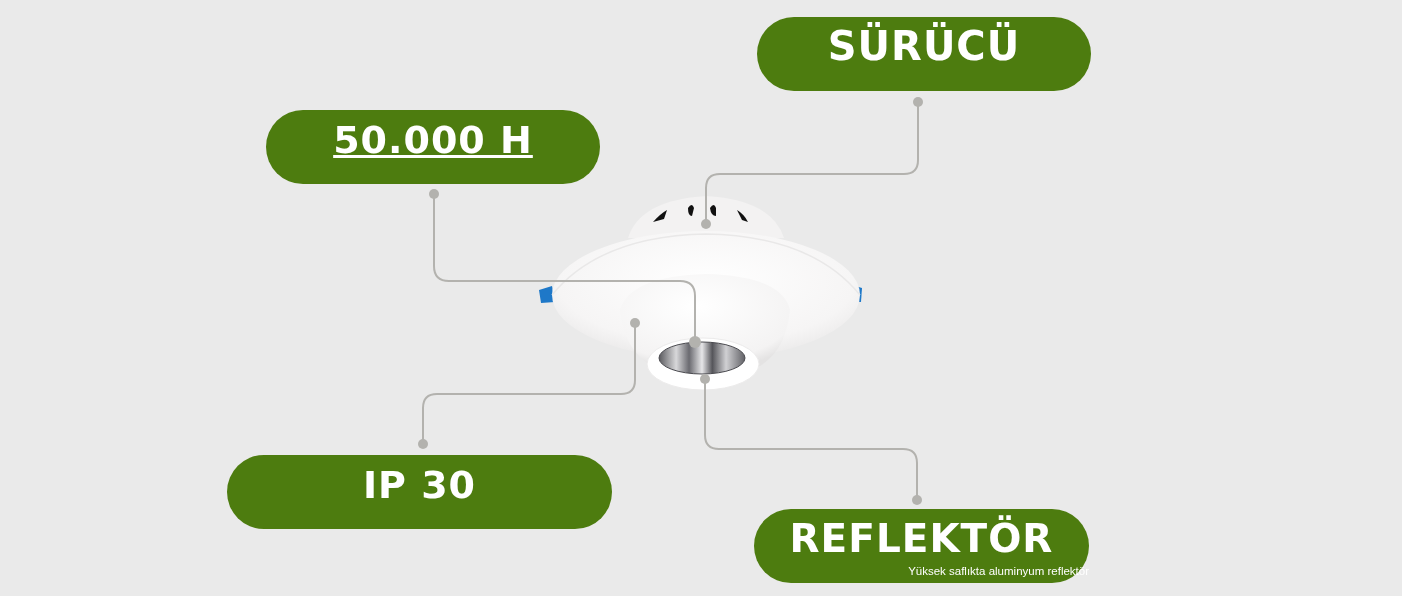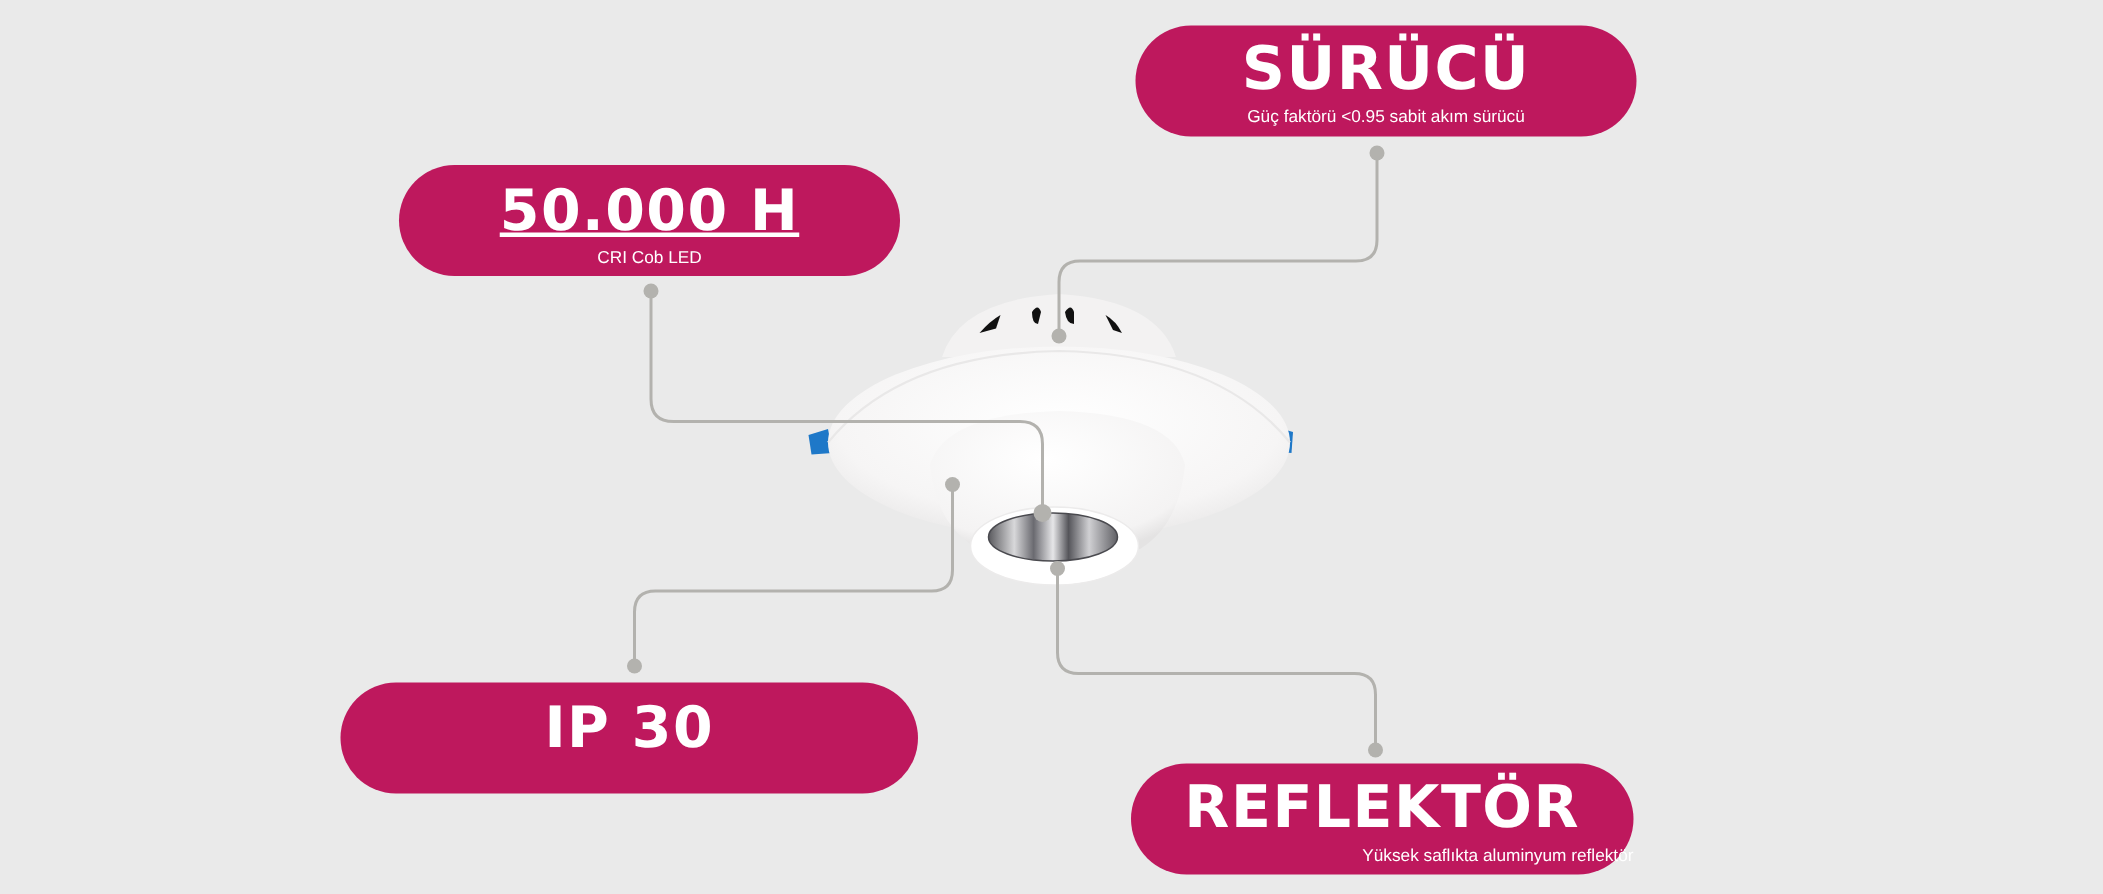--- a/index.html
+++ b/index.html
@@ -4,21 +4,21 @@
 <style>
   html, body { margin: 0; padding: 0; }
   body {
     width: 1402px; height: 596px; overflow: hidden;
     background: #EAEAEA;
     position: relative;
     font-family: "DejaVu Sans", "Liberation Sans", sans-serif;
   }
   .pill {
     position: absolute;
-    background: #be185d;
+    background: #4d7c0f;
     border-radius: 38px;
     color: #FFFFFF;
     text-align: center;
     box-sizing: border-box;
   }
   .pill .title {
     position: absolute; left: 0; right: 0;
     font-weight: bold;
     letter-spacing: 1px;
     line-height: 1;
@@ -101,26 +101,24 @@
     <circle cx="695" cy="342" r="6"></circle>
     <circle cx="635" cy="323" r="5"></circle>
     <circle cx="423" cy="444" r="5"></circle>
     <circle cx="705" cy="379" r="5"></circle>
     <circle cx="917" cy="500" r="5"></circle>
   </g>
 </svg>
 
 <div class="pill" style="left:757px; top:17px; width:334px; height:74px;">
   <div class="title" style="top:9px; font-size:40px;">SÜRÜCÜ</div>
-  <div class="sub" style="top:56px;">Güç faktörü &lt;0.95 sabit akım sürücü</div>
 </div>
 
 <div class="pill" style="left:266px; top:110px; width:334px; height:74px;">
   <div class="title" style="top:11px; font-size:38px;text-decoration:underline;">50.000 H</div>
-  <div class="sub" style="top:57px;">CRI Cob LED</div>
 </div>
 
 <div class="pill" style="left:227px; top:455px; width:385px; height:74px;">
   <div class="title" style="top:11px; font-size:38px;">IP 30</div>
 </div>
 
 <div class="pill" style="left:754px; top:509px; width:335px; height:74px;">
   <div class="title" style="top:10px; font-size:39px;">REFLEKTÖR</div>
   <div class="sub" style="top:57px;text-align:right;">Yüksek saflıkta aluminyum reflektör</div>
 </div>

